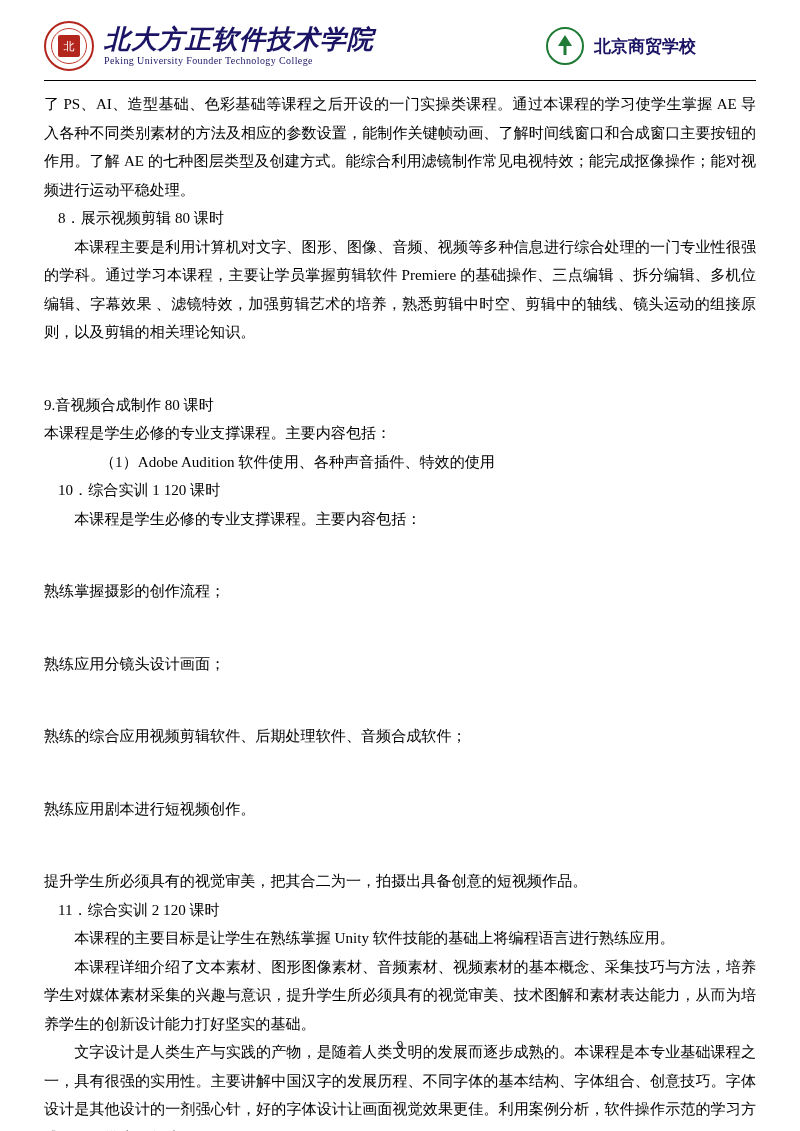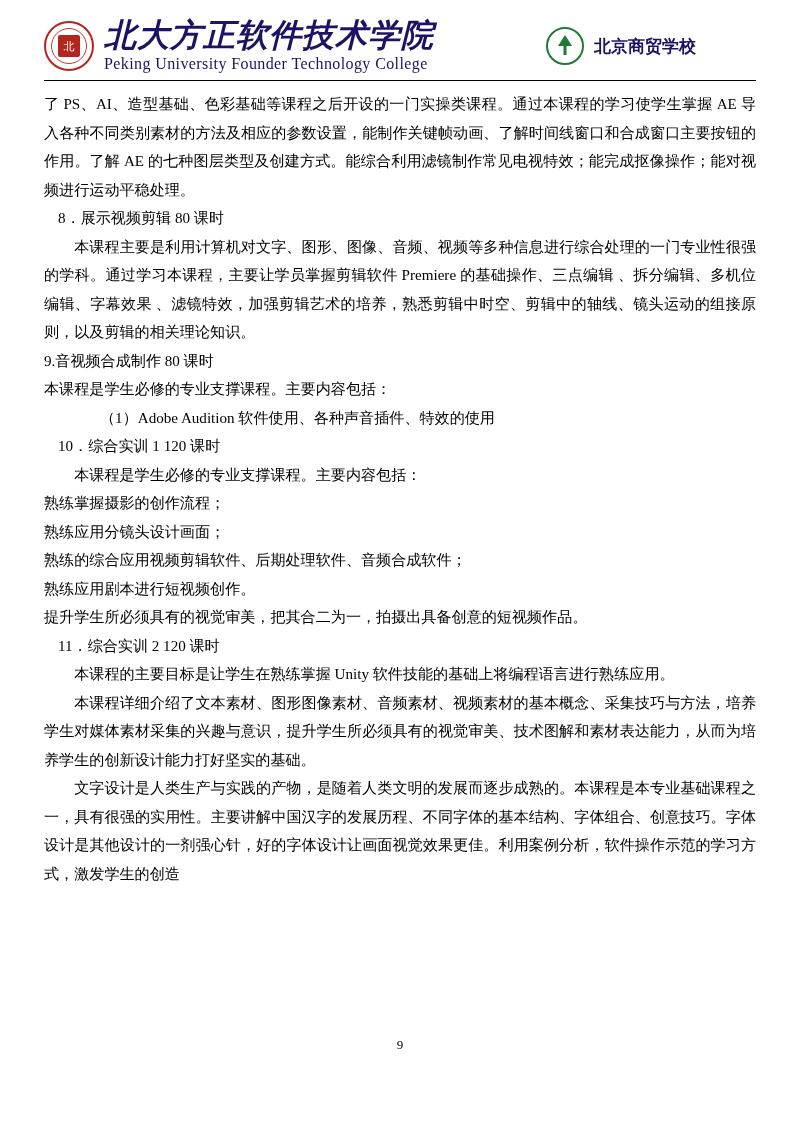--- a/index.html
+++ b/index.html
@@ -67,29 +67,29 @@
     font-size: 11px;
     line-height: 22px;
     text-align: center;
     font-family: "Liberation Serif", serif;
   }
   .school-names {
     margin-left: 10px;
     line-height: 1.05;
   }
   .school-cn {
-    font-size: 32px;
+    font-size: 26px;
     font-weight: bold;
     color: #1b1464;
     font-family: "Liberation Serif", "DejaVu Serif", serif;
     font-style: italic;
     letter-spacing: 1px;
   }
   .school-en {
-    font-size: 16px;
+    font-size: 10px;
     color: #1b1464;
     letter-spacing: 0.4px;
     margin-top: 3px;
     font-family: "Liberation Serif", serif;
   }
   .header-right {
     margin-left: auto;
     display: flex;
     align-items: center;
     padding-right: 60px;
@@ -151,20 +151,21 @@
   .p {
     margin: 0;
     text-align: justify;
     text-justify: inter-ideograph;
   }
   .indent1 { text-indent: 2em; }
   .item-line { padding-left: 14px; }
   .sub-line { padding-left: 56px; }
   .list-num {
     padding-left: 0;
+    margin-top: 44px;
   }
   
   .page-number {
     position: absolute;
     bottom: 78px;
     left: 0;
     right: 0;
     text-align: center;
     font-size: 13px;
     font-family: "Liberation Serif", serif;

